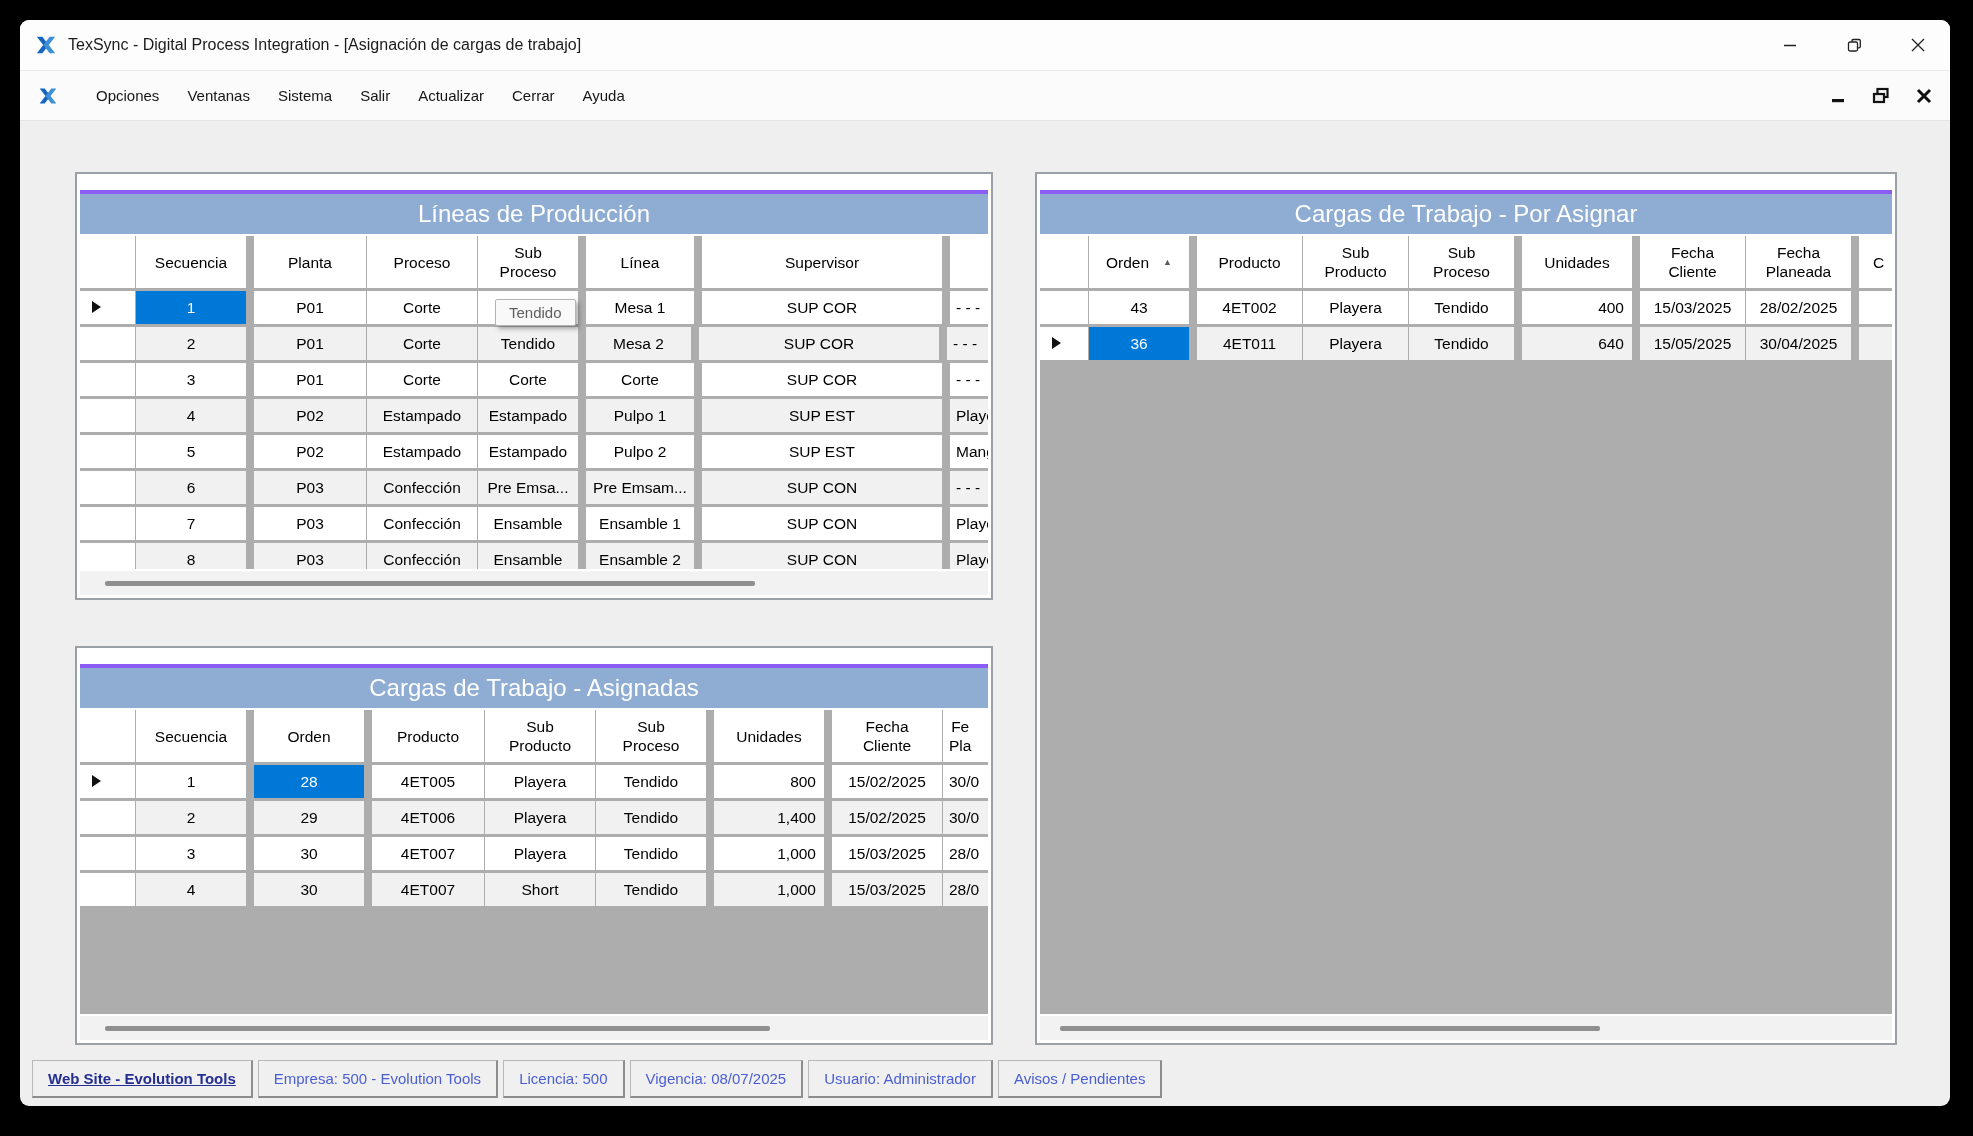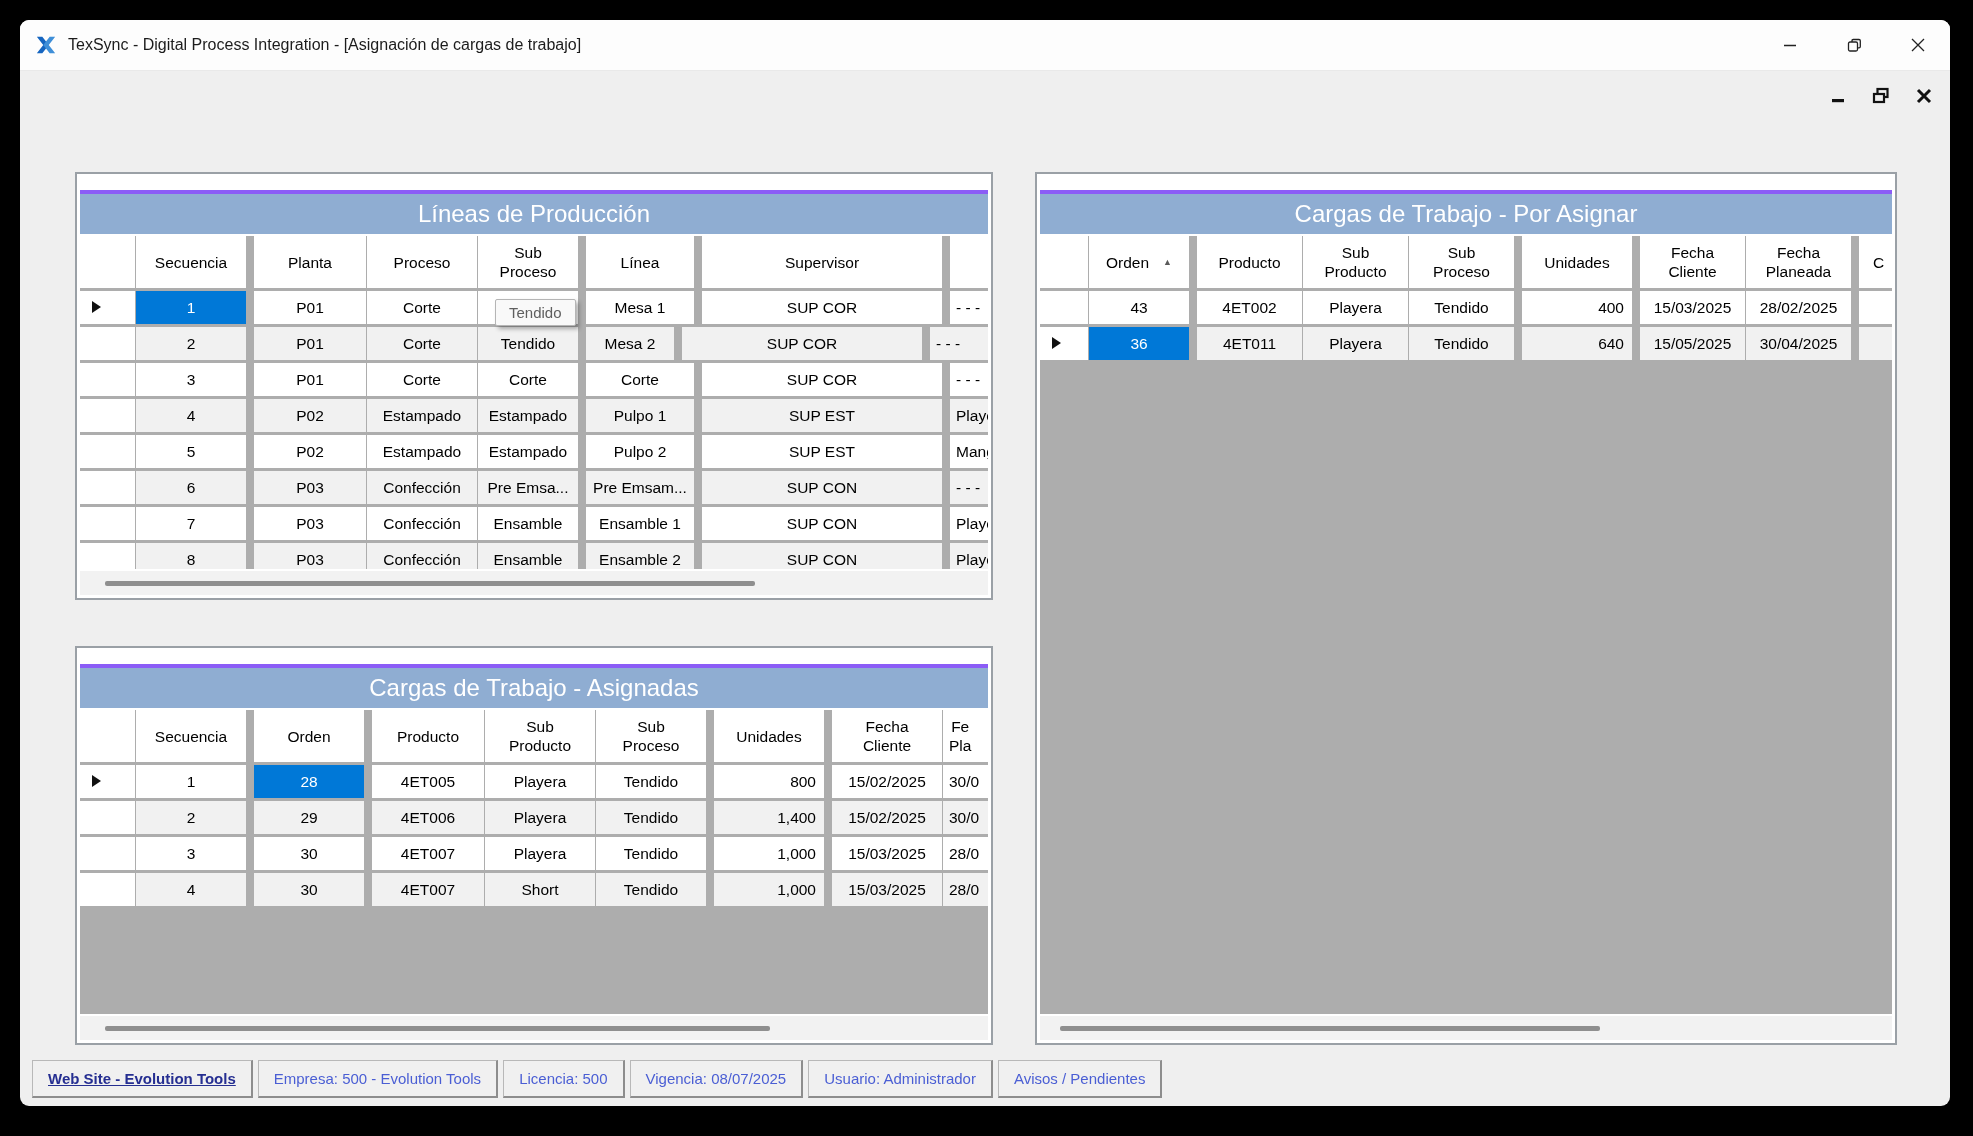--- a/index.html
+++ b/index.html
@@ -85,20 +85,35 @@
         </svg>
       </div>
       <div class="wbtn">
         <svg width="14" height="14" viewBox="0 0 14 14">
             <path d="M1 1 L13 13 M13 1 L1 13" stroke="#222" stroke-width="1.3"></path>
           </svg>
       </div>
     </div>
   </div>
 
+  <div class="menubar">
+    <svg class="logo" viewBox="0 0 24 24">
+      <polygon points="2,3 8,3 15,12 8,21 2,21 9,12" fill="#1565c0"></polygon>
+      <polygon points="22,3 16,3 9,12 16,21 22,21 15,12" fill="#3f8fd8"></polygon>
+    </svg>
+    <div class="menu-items" id="menu-items">
+        <div class="menu-item">Opciones</div>
+        <div class="menu-item">Ventanas</div>
+        <div class="menu-item">Sistema</div>
+        <div class="menu-item">Salir</div>
+        <div class="menu-item">Actualizar</div>
+        <div class="menu-item">Cerrar</div>
+        <div class="menu-item">Ayuda</div>
+      </div>
+  </div>
   <div class="mdictrls">
     <div class="mdibtn">
       <svg width="16" height="16" viewBox="0 0 16 16">
           <rect x="2" y="11" width="12" height="3.2" fill="#111"></rect>
         </svg>
     </div>
     <div class="mdibtn">
       <svg width="18" height="18" viewBox="0 0 18 18" fill="none">
         <rect x="5.5" y="2" width="10" height="8" stroke="#111" stroke-width="2.2"></rect>
         <rect x="2" y="7" width="10" height="8" fill="#efefef" stroke="#111" stroke-width="2.2"></rect>
@@ -136,21 +151,21 @@
           <div class="gcell" style="width: 108px; margin-right: 8px;">Mesa 1</div>
           <div class="gcell" style="width: 240px; margin-right: 8px;">SUP COR</div>
           <div class="gcell" style="width: 150px; margin-right: 1px; justify-content: flex-start; padding-left: 6px;">- - -</div>
         </div>
         <div class="grow alt">
           <div class="gcell marker" style="width: 55px; margin-right: 1px;"></div>
           <div class="gcell" style="width: 110px; margin-right: 8px;">2</div>
           <div class="gcell" style="width: 112px; margin-right: 1px;">P01</div>
           <div class="gcell" style="width: 110px; margin-right: 1px;">Corte</div>
           <div class="gcell" style="width: 100px; margin-right: 8px;">Tendido</div>
-          <div class="gcell" style="width: 88px; margin-right: 8px;">Mesa 2</div>
+          <div class="gcell" style="width: 105px; margin-right: 8px;">Mesa 2</div>
           <div class="gcell" style="width: 240px; margin-right: 8px;">SUP COR</div>
           <div class="gcell" style="width: 150px; margin-right: 1px; justify-content: flex-start; padding-left: 6px;">- - -</div>
         </div>
         <div class="grow">
           <div class="gcell marker" style="width: 55px; margin-right: 1px;"></div>
           <div class="gcell" style="width: 110px; margin-right: 8px;">3</div>
           <div class="gcell" style="width: 112px; margin-right: 1px;">P01</div>
           <div class="gcell" style="width: 110px; margin-right: 1px;">Corte</div>
           <div class="gcell" style="width: 100px; margin-right: 8px;">Corte</div>
           <div class="gcell" style="width: 108px; margin-right: 8px;">Corte</div>

